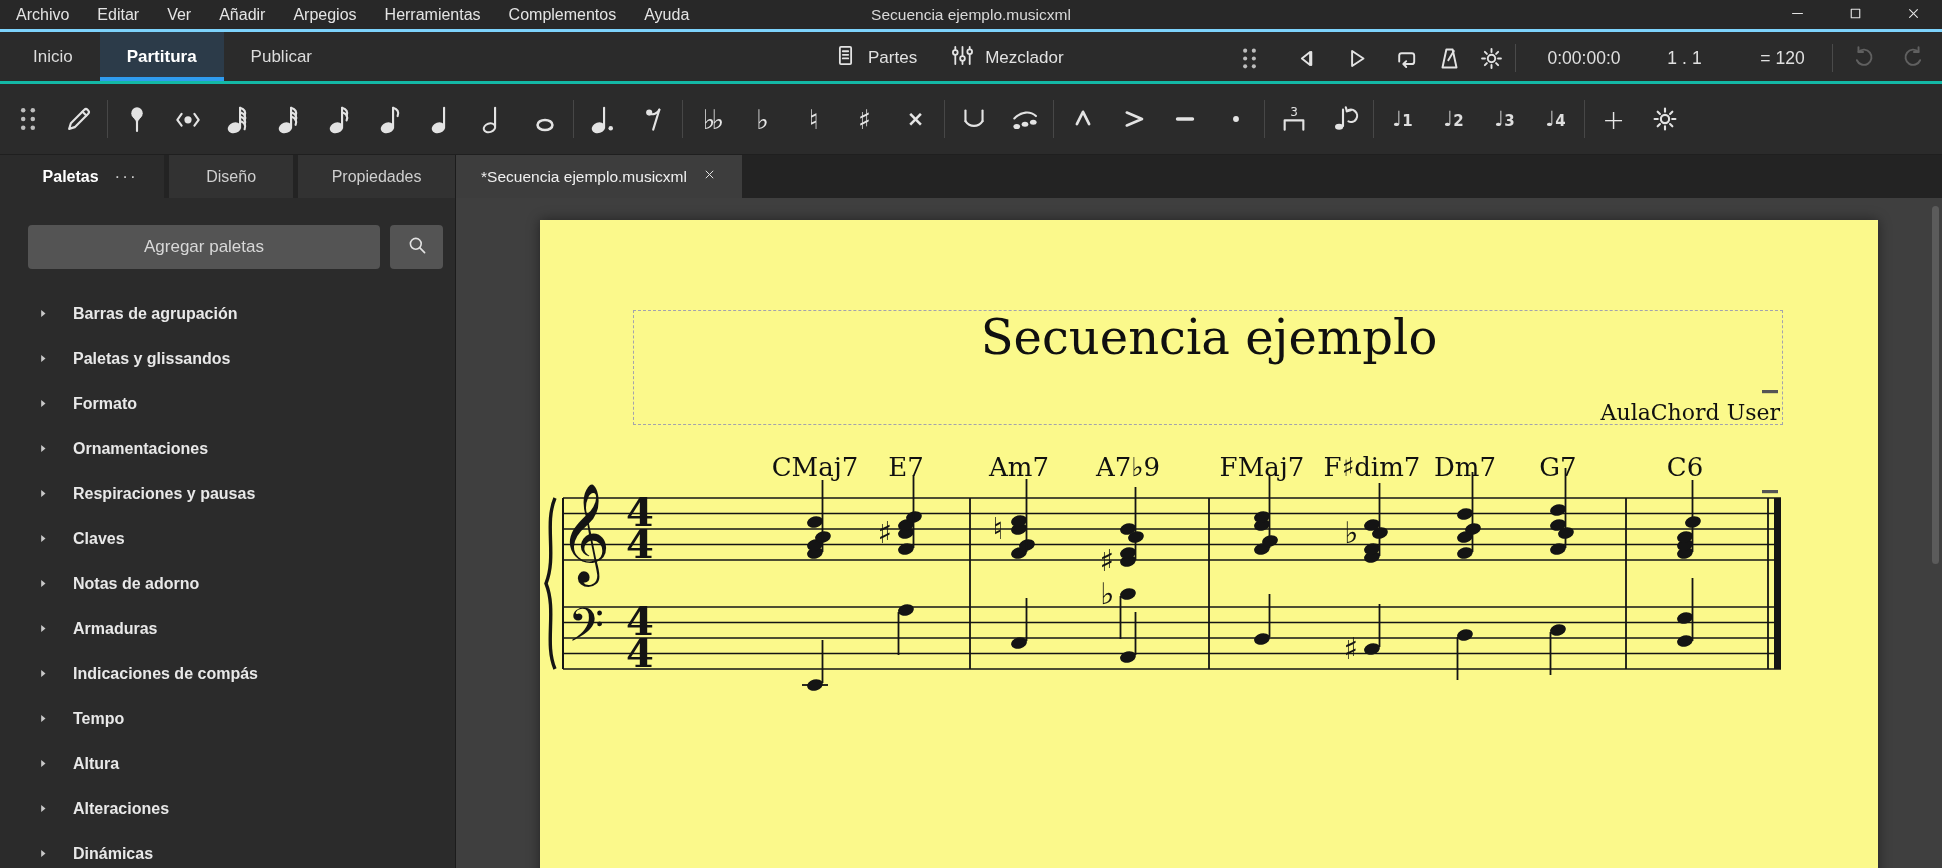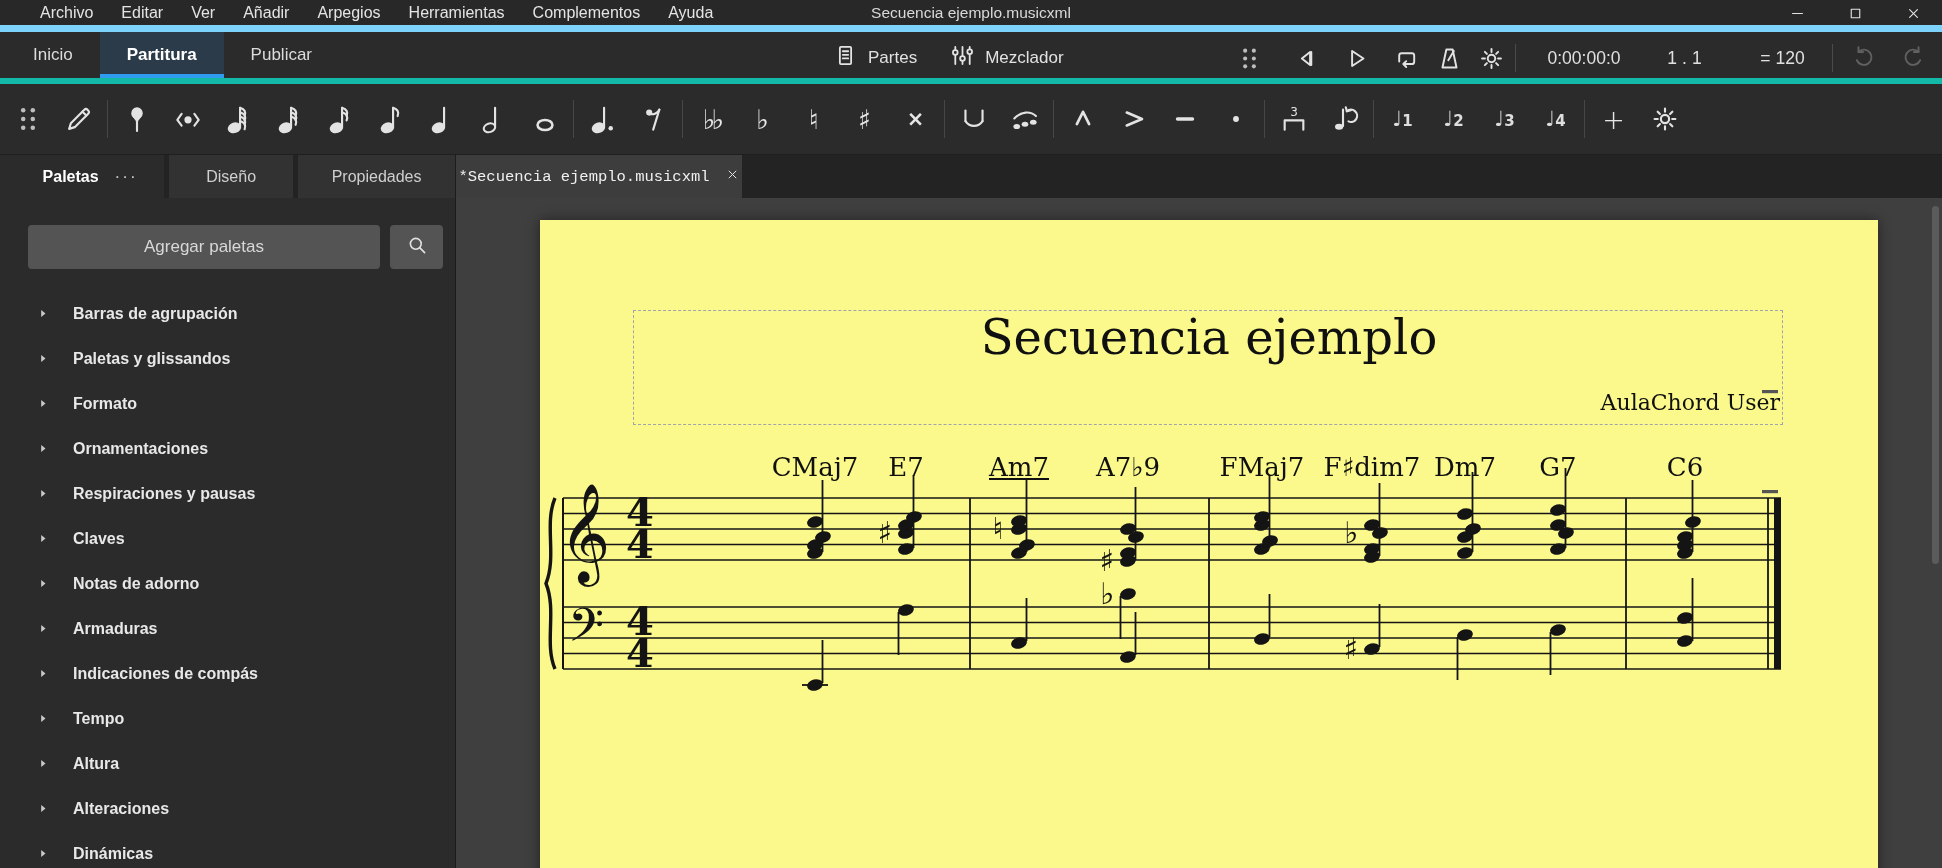--- a/index.html
+++ b/index.html
@@ -1,31 +1,31 @@
 <!DOCTYPE html>
 <html><head>
 <meta charset="utf-8">
 <style>
   html,body{margin:0;padding:0;background:#151515;}
   *{box-sizing:border-box;}
   #app{position:relative;width:1942px;height:868px;background:#2b2b2b;overflow:hidden;
        font-family:"Liberation Sans",sans-serif;color:#e6e6e6;-webkit-font-smoothing:antialiased;}
 
   
-  .titlebar{height:32px;background:#282828;border-bottom:7px solid #7dd3fc;position:relative;
-            display:flex;align-items:center;padding-left:24px;}
+  .titlebar{height:32px;background:#282828;border-bottom:3px solid #7dd3fc;position:relative;
+            display:flex;align-items:center;}
   .menus{display:flex;height:100%;align-items:center;padding-left:2px;}
   .menu-item{padding:0 14px;font-size:16px;color:#e4e4e4;line-height:31px;cursor:default;}
   .doc-title{position:absolute;left:0;right:0;text-align:center;font-size:15.5px;color:#d9d9d9;pointer-events:none;}
   .win-controls{position:absolute;right:0;top:0;height:31px;display:flex;}
   .win-btn{width:58px;height:31px;display:flex;align-items:center;justify-content:center;}
   .win-btn svg{width:17px;height:17px;}
 
   
-  .ribbon{height:52px;background:#2b2b2b;border-bottom:6px solid #14b8a6;position:relative;}
+  .ribbon{height:52px;background:#2b2b2b;border-bottom:3px solid #14b8a6;position:relative;}
   .ribbon-tabs{display:flex;height:100%;padding-left:6px;}
   .rtab{padding:0 27px;font-size:17px;display:flex;align-items:center;position:relative;color:#dcdcdc;}
   .rtab.active{background:#2c3b49;font-weight:bold;color:#ffffff;}
   .rtab.active::after{content:"";position:absolute;left:0;right:0;bottom:0;height:4px;background:#2f9cf0;}
   .ribbon-center{position:absolute;left:832px;top:0;height:52px;display:flex;align-items:center;gap:32px;}
   .icon-label-btn{display:flex;align-items:center;gap:9px;font-size:17px;color:#e2e2e2;}
   .icon-label-btn svg{width:27px;height:27px;}
   .pbtn{position:absolute;top:6px;width:42px;height:40px;display:flex;align-items:center;justify-content:center;}
   .pbtn svg{width:29px;height:29px;}
   .vsep{position:absolute;top:12px;width:1px;height:28px;background:#4a4a4a;}
@@ -69,31 +69,31 @@
   .search-btn{width:53px;height:44px;background:#545454;border-radius:4px;display:flex;
               align-items:center;justify-content:center;flex:none;}
   .search-btn svg{width:24px;height:24px;}
   .palette-list{margin-top:22px;}
   .palette-row{height:45px;display:flex;align-items:center;gap:24px;padding-left:10px;}
   .palette-row svg{width:11px;height:11px;flex:none;}
   .palette-label{font-weight:bold;font-size:16px;color:#e8e8e8;}
 
   
   .score-region{flex:1;display:flex;flex-direction:column;background:#232323;min-width:0;}
-  .doc-tabbar{height:43px;background:#232323;display:flex;padding-left:0;font-family:Liberation Mono, monospace;}
+  .doc-tabbar{height:43px;background:#232323;display:flex;padding-left:0;}
   .doc-tab{width:286px;background:#3d3d3d;display:flex;align-items:center;justify-content:center;
            gap:15px;font-size:15.5px;color:#f0f0f0;}
   .doc-tab svg{width:15px;height:15px;}
   .canvas{flex:1;position:relative;background:#3f3f3f;overflow:hidden;}
   .page{position:absolute;left:84px;top:22px;width:1338px;height:700px;background:#fbf98b;
         box-shadow:0 0 12px rgba(0,0,0,.45);}
   .title-frame{position:absolute;left:93px;top:90px;width:1150px;height:115px;border:1px dashed #a3a3ae;}
   .score-title{position:absolute;left:94px;width:1150px;top:90px;text-align:center;
                font-family:"DejaVu Serif","DejaVu Sans",serif;font-size:48px;color:#101010;line-height:1.15;}
-  .score-author{position:absolute;right:98px;top:170px;font-family:"DejaVu Serif","DejaVu Sans",serif;
+  .score-author{position:absolute;right:98px;top:180px;font-family:"DejaVu Serif","DejaVu Sans",serif;
                 font-size:22px;color:#101010;}
   .chord-label{position:absolute;top:232px;transform:translateX(-50%);
                font-family:"DejaVu Serif","DejaVu Sans",serif;font-size:26px;color:#101010;white-space:nowrap;}
   #notation{position:absolute;left:0;top:0;}
   .scrollbar{position:absolute;right:3px;top:8px;width:7px;height:358px;background:#5b5b5b;border-radius:4px;}
 </style>
 </head>
 <body>
 
 <div id="app" data-name="musescore-window">
@@ -773,21 +773,21 @@
               <ellipse cx="1145" cy="317" rx="8" ry="5.6" transform="rotate(-14 1145 317)" fill="#141414"></ellipse>
               <ellipse cx="1153" cy="302" rx="8" ry="5.6" transform="rotate(-14 1153 302)" fill="#141414"></ellipse>
               <line x1="1152.5" x2="1152.5" y1="332" y2="260" stroke="#141414" stroke-width="1.8"></line>
               <ellipse cx="1145" cy="398" rx="8" ry="5.6" transform="rotate(-14 1145 398)" fill="#141414"></ellipse>
               <ellipse cx="1145" cy="421" rx="8" ry="5.6" transform="rotate(-14 1145 421)" fill="#141414"></ellipse>
               <line x1="1152.5" x2="1152.5" y1="421" y2="358" stroke="#141414" stroke-width="1.8"></line>
             </svg>
           <div id="chords" data-name="chord-symbols">
               <div class="chord-label" data-name="chord-symbol" style="left: 275px;">CMaj7</div>
               <div class="chord-label" data-name="chord-symbol" style="left: 366px;">E7</div>
-              <div class="chord-label" data-name="chord-symbol" style="left: 479px; text-decoration: underline;">Am7</div>
+              <div class="chord-label" data-name="chord-symbol" style="left: 479px;">Am7</div>
               <div class="chord-label" data-name="chord-symbol" style="left: 588px;">A7♭9</div>
               <div class="chord-label" data-name="chord-symbol" style="left: 722px;">FMaj7</div>
               <div class="chord-label" data-name="chord-symbol" style="left: 832px;">F♯dim7</div>
               <div class="chord-label" data-name="chord-symbol" style="left: 925px;">Dm7</div>
               <div class="chord-label" data-name="chord-symbol" style="left: 1018px;">G7</div>
               <div class="chord-label" data-name="chord-symbol" style="left: 1145px;">C6</div>
             </div>
         </div>
         <div class="scrollbar" data-name="vertical-scrollbar"></div>
       </div>

